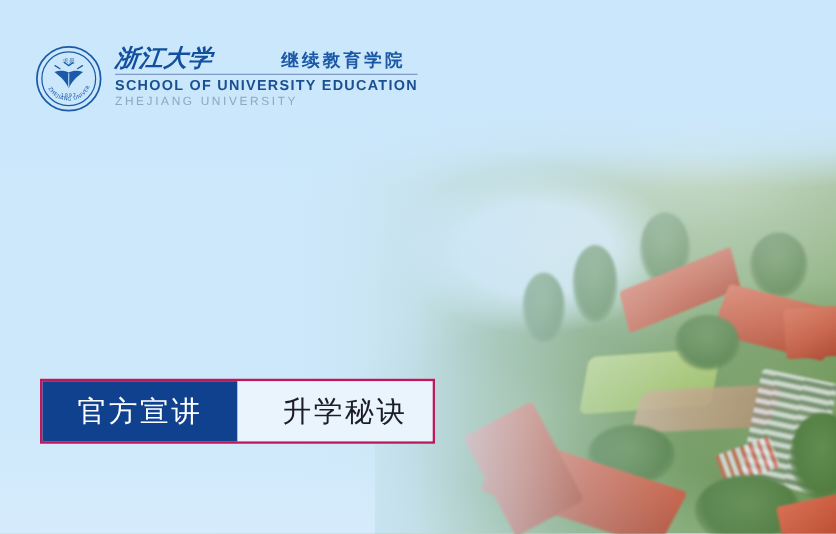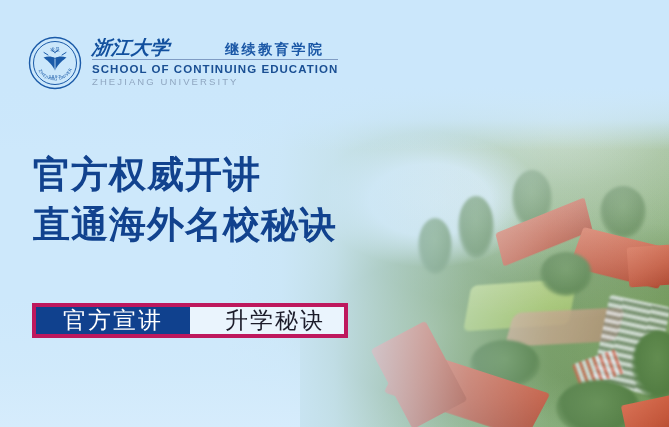--- a/index.html
+++ b/index.html
@@ -221,24 +221,24 @@
     line-height: 1.08;
     white-space: nowrap;
   }
 
   
   .tabs {
     position: absolute;
     left: 32px;
     top: 303px;
     display: flex;
-    border: 4px solid #be185d;
+    border: 2px solid #be185d;
     background: #e9f4fd;
     box-sizing: border-box;
-    height: 35px;
+    height: 52px;
     width: 316px;
   }
   .tab {
     display: flex;
     align-items: center;
     justify-content: center;
     font-family: "DejaVu Sans", "Liberation Sans", sans-serif;
     font-size: 23px;
     letter-spacing: 2px;
     box-sizing: border-box;
@@ -316,28 +316,24 @@
 
         <text x="27" y="14.5" text-anchor="middle" font-family="DejaVu Sans, sans-serif" font-size="5" fill="#1a5aa8" opacity=".8">求是</text>
       </svg>
     </span>
 
     <span class="logo-text">
       <span class="logo-cn-row">
         <span class="logo-cn-script">浙江大学</span>
         <span class="logo-cn-sub">继续教育学院</span>
       </span>
-      <span class="logo-en-main">SCHOOL OF CONTINUING EDUCATION</span>
+      <span class="logo-en-main">SCHOOL OF UNIVERSITY EDUCATION</span>
       <span class="logo-en-sub">ZHEJIANG UNIVERSITY</span>
     </span>
   </div>
 
-  <div class="headline">
-    <div class="headline-line">官方权威开讲</div>
-    <div class="headline-line">直通海外名校秘诀</div>
-  </div>
 
   <div class="tabs">
     <div class="tab active">官方宣讲</div>
     <div class="tab inactive">升学秘诀</div>
   </div>
 
 </div>
 
 </body></html>

